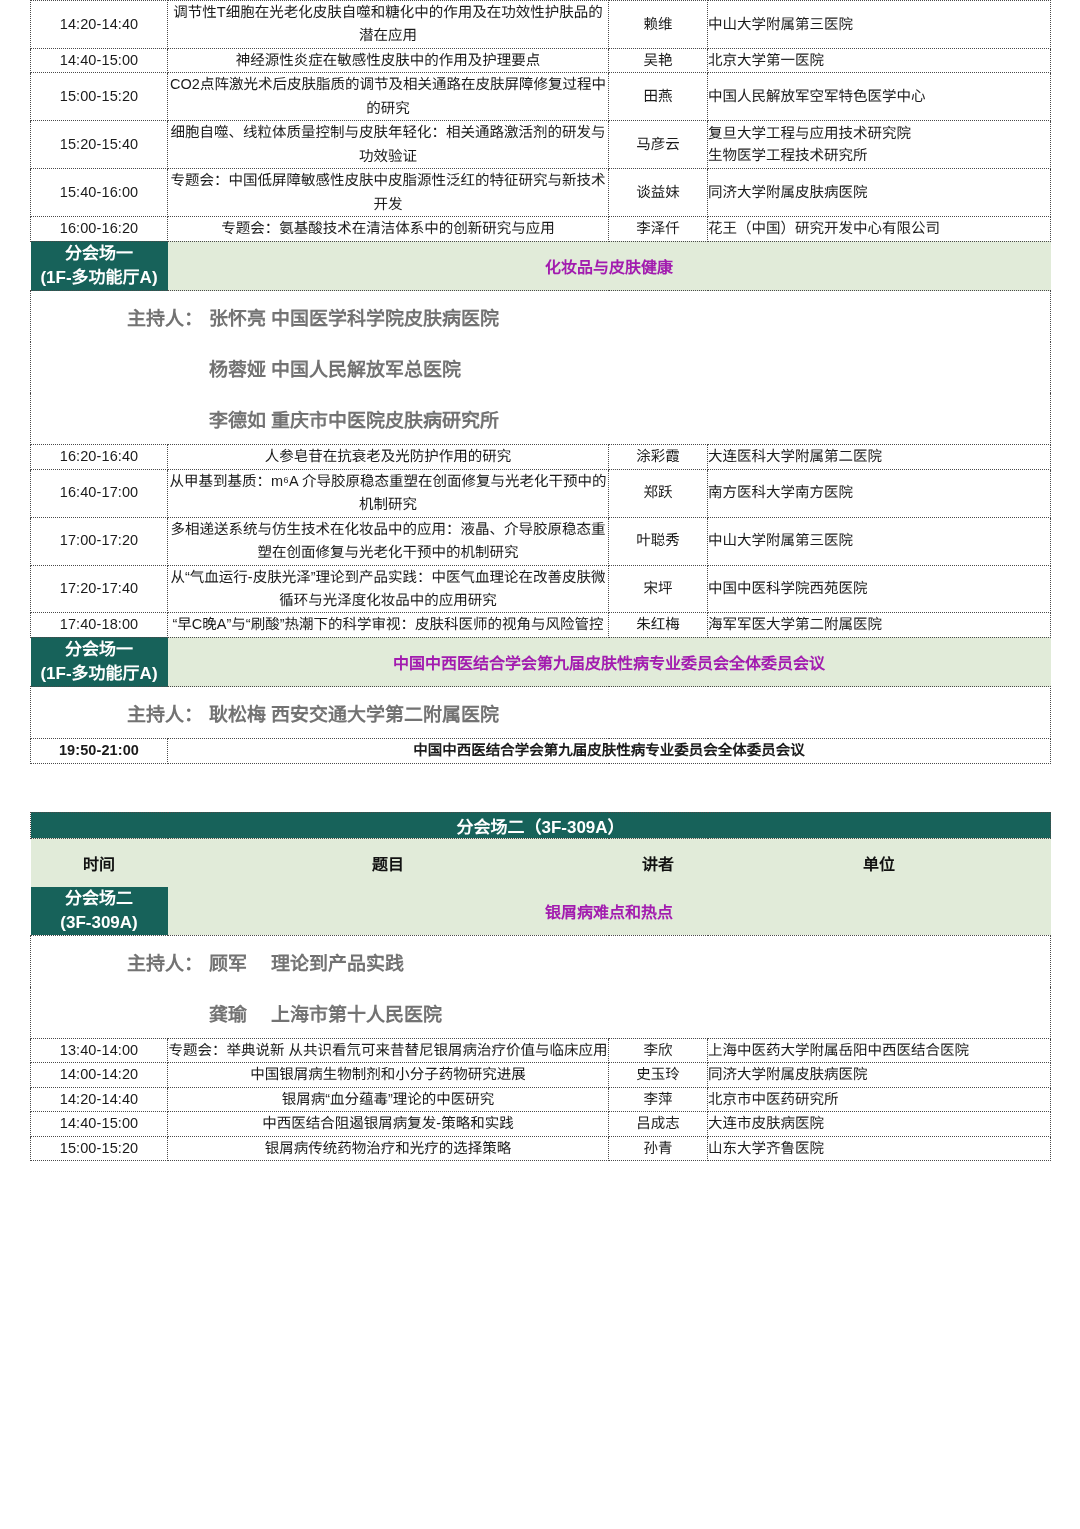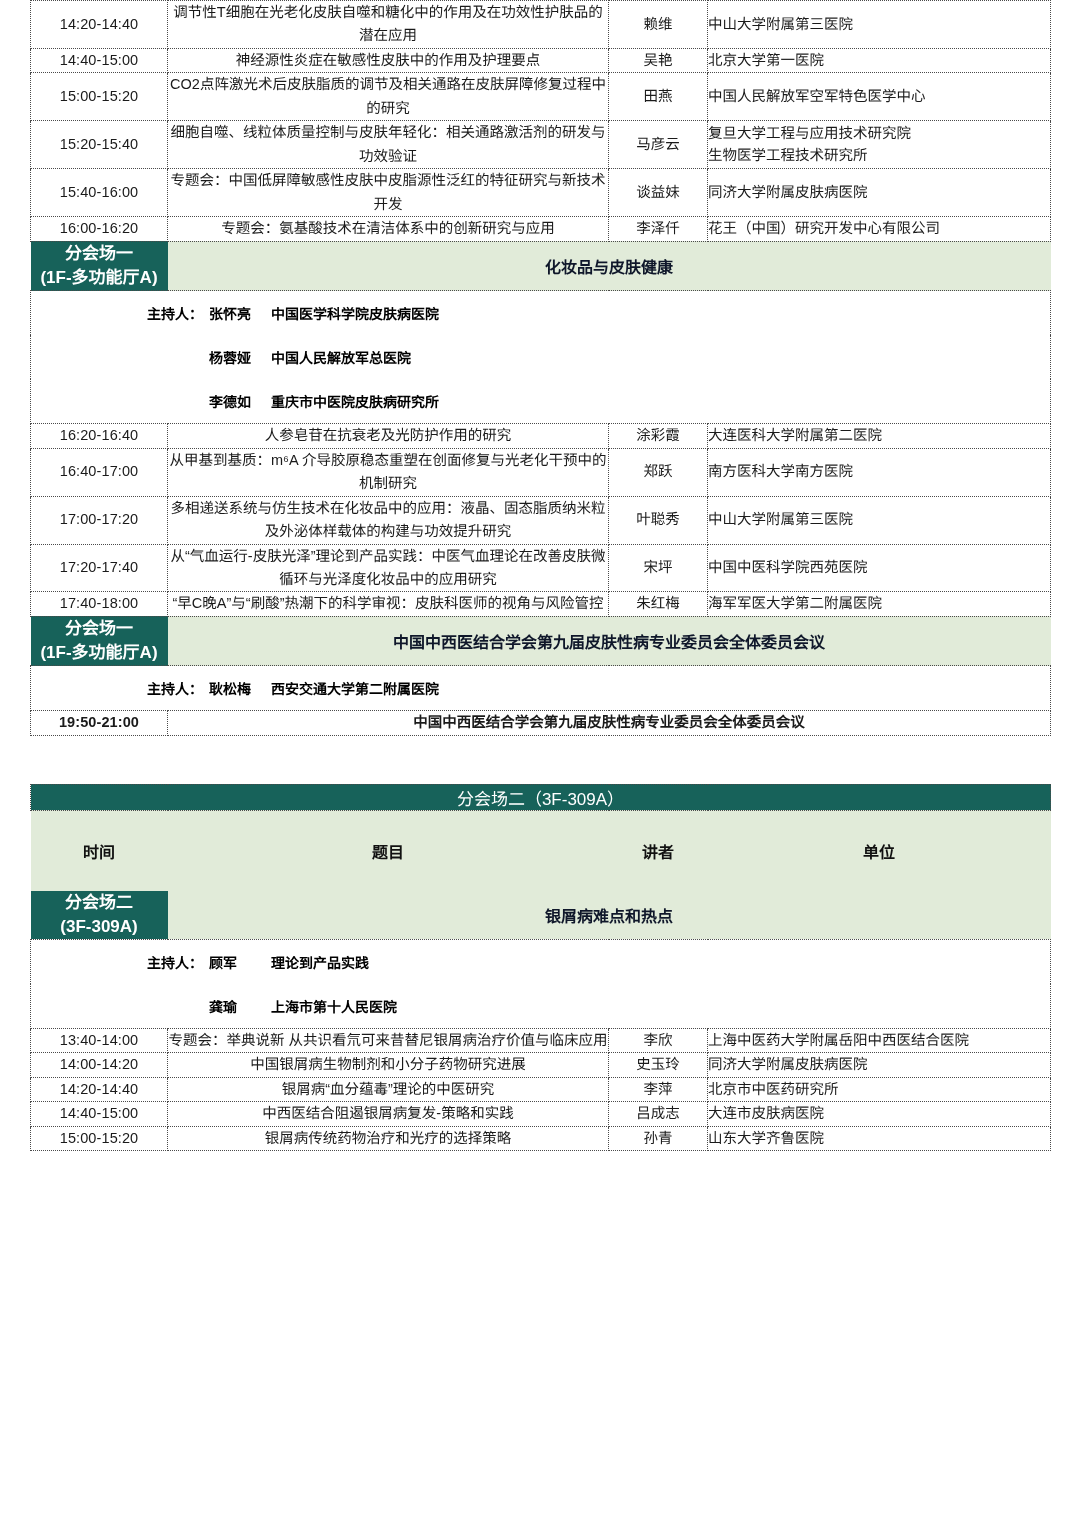--- a/index.html
+++ b/index.html
@@ -75,75 +75,74 @@
     color: #ffffff;
     font-weight: bold;
     font-size: 17px;
     line-height: 1.42;
     text-align: center;
     padding: 11px 4px;
     white-space: pre-line;
   }
   .band-topic {
     background: #E1EBD9;
-    color: #0f172a;
+    color: #a21caf;
     font-weight: bold;
     font-size: 16px;
     text-align: center;
     padding: 11px 8px;
   }
 
   
   tr.chair td {
     border-left: 1px dotted #4a4a4a;
     border-right: 1px dotted #4a4a4a;
     border-top: none;
     border-bottom: none;
     background: #ffffff;
   }
   tr.chair.first td { border-top: 1px dotted #4a4a4a; }
   tr.chair.last  td { border-bottom: 1px dotted #4a4a4a; }
   .chair-line {
-    color: #000000;
-    font-weight: bold;
-    font-size: 14px;
+    color: #737373;
+    font-weight: bold;
+    font-size: 19px;
     padding: 12px 0 12px 0;
     white-space: nowrap;
-    font-family: Liberation Mono, monospace;
   }
   .chair-label {
     display: inline-block;
     width: 172px;
     text-align: right;
     padding-right: 6px;
   }
   .chair-name {
     display: inline-block;
     min-width: 62px;
   }
   .chair-org { display: inline-block; }
 
   
   .title-bar {
     background: #17625A;
     color: #ffffff;
-    font-weight: normal;
+    font-weight: bold;
     font-size: 17px;
     text-align: center;
     padding: 17px 6px;
     border: none;
   }
   
   tr.colhead td {
     background: #E1EBD9;
     color: #111111;
     font-weight: bold;
     font-size: 16px;
     text-align: center;
-    padding: 28px 4px;
+    padding: 12px 4px;
     border: none;
   }
 
   .bold-row .cell-time,
   .bold-row .cell-title { font-weight: bold; }
   .gap-48 { height: 48px; }
 </style>
 </head>
 <body>
 
@@ -231,21 +230,21 @@
         <td class="cell-unit">大连医科大学附属第二医院</td>
       </tr>
       <tr>
         <td class="cell-time">16:40-17:00</td>
         <td class="cell-title">从甲基到基质：m⁶A 介导胶原稳态重塑在创面修复与光老化干预中的机制研究</td>
         <td class="cell-spk">郑跃</td>
         <td class="cell-unit">南方医科大学南方医院</td>
       </tr>
       <tr>
         <td class="cell-time">17:00-17:20</td>
-        <td class="cell-title">多相递送系统与仿生技术在化妆品中的应用：液晶、固态脂质纳米粒及外泌体样载体的构建与功效提升研究</td>
+        <td class="cell-title">多相递送系统与仿生技术在化妆品中的应用：液晶、介导胶原稳态重塑在创面修复与光老化干预中的机制研究</td>
         <td class="cell-spk">叶聪秀</td>
         <td class="cell-unit">中山大学附属第三医院</td>
       </tr>
       <tr>
         <td class="cell-time">17:20-17:40</td>
         <td class="cell-title">从“气血运行-皮肤光泽”理论到产品实践：中医气血理论在改善皮肤微循环与光泽度化妆品中的应用研究</td>
         <td class="cell-spk">宋坪</td>
         <td class="cell-unit">中国中医科学院西苑医院</td>
       </tr>
       <tr>

